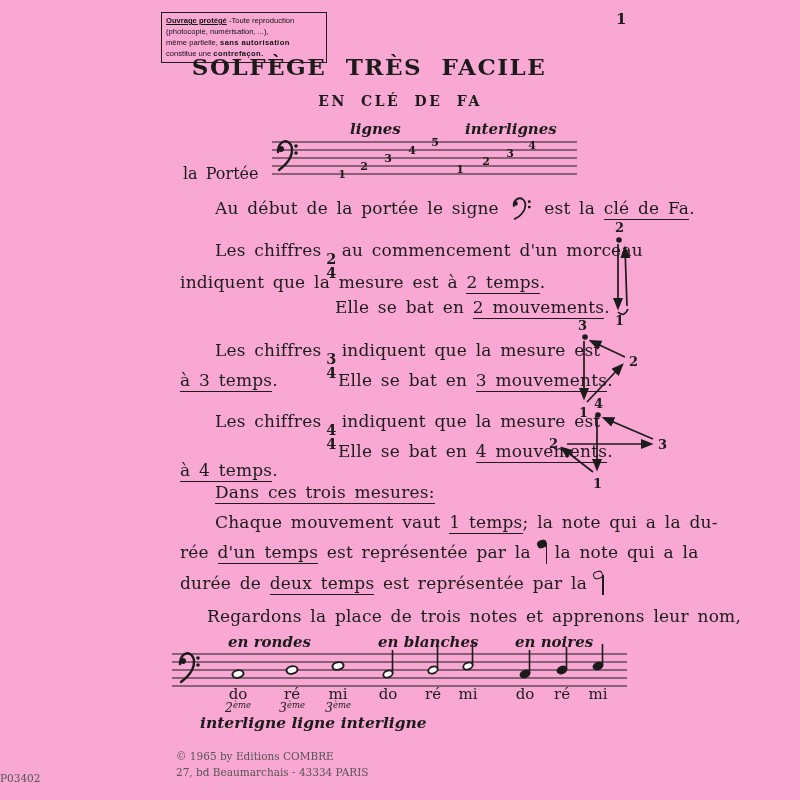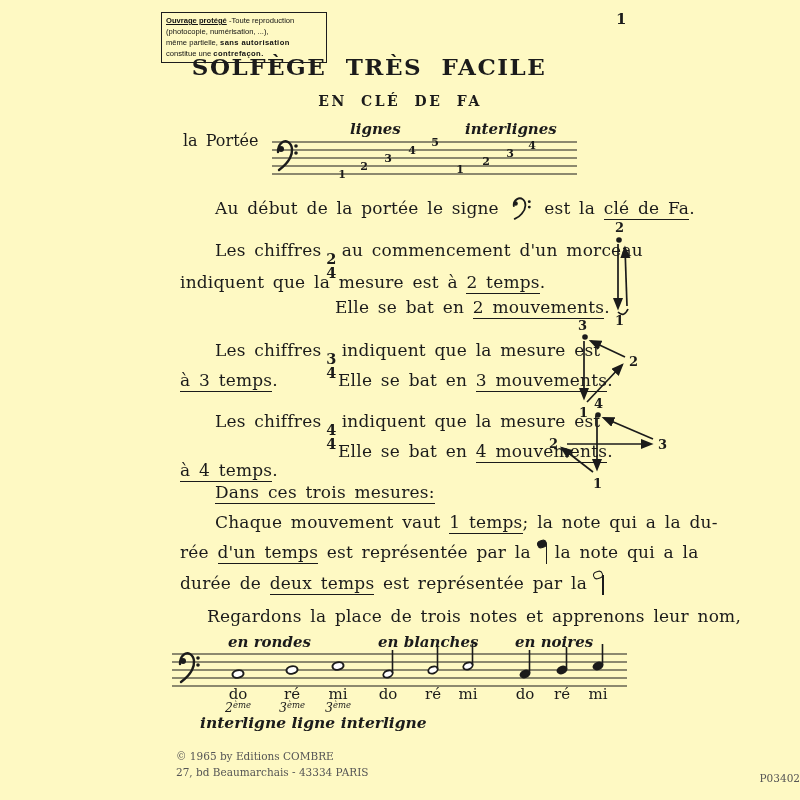--- a/index.html
+++ b/index.html
@@ -1,34 +1,34 @@
 <!DOCTYPE html>
 <html><head>
 <meta charset="utf-8">
 <style>
   html,body { margin:0; padding:0; background:#ffffff; }
-  .page { position:relative; width:800px; height:800px; background:#fef9c3;
+  .page { position:relative; width:800px; height:800px; background:#f9a8d4;
           font-family:"DejaVu Serif", serif; color:#1b1b1b; overflow:hidden; }
   .abs { position:absolute; }
 
   
   .prot { position:absolute; left:161px; top:12px; width:156px; border:1.3px solid #1d1d1d;
           padding:2px 4px 3px 4px; font-family:"Liberation Sans", sans-serif;
           font-size:7.6px; line-height:1.45; color:#111; }
   .prot .bu { font-weight:bold; text-decoration:underline; }
   .prot .b  { font-weight:bold; letter-spacing:0.4px; }
 
   .pagenum { position:absolute; left:616px; top:10px; font-size:15px; font-weight:bold; }
 
   .title    { position:absolute; left:0; top:53px; width:738px; text-align:center;
               font-size:23px; font-weight:bold; letter-spacing:1.5px; word-spacing:10px; }
   .subtitle { position:absolute; left:0; top:93px; width:800px; text-align:center;
               font-size:14px; font-weight:bold; letter-spacing:2.5px; word-spacing:7px; }
 
-  .caption { position:absolute; left:183px; top:131px; font-size:16px; word-spacing:3px; }
+  .caption { position:absolute; left:183px; top:164px; font-size:16px; word-spacing:3px; }
 
   
   .tl { position:absolute; font-size:17px; line-height:24px; white-space:nowrap;
         word-spacing:0.18em; letter-spacing:0.2px; }
   .u  { border-bottom:1.6px solid #1b1b1b; padding-bottom:1px; }
 
   .frac { display:inline-flex; flex-direction:column; align-items:center; line-height:1;
           font-size:14.5px; font-weight:bold; vertical-align:-8px; margin:0 5px; }
   .frac span { display:block; line-height:0.95; }
 
@@ -50,21 +50,21 @@
   .beat-num  { font-weight:bold; font-size:13px; }
   .note-name { font-size:15px; text-anchor:middle; }
   .ord       { font-size:12.5px; font-style:italic; text-anchor:middle; }
   .ord-sup   { font-size:8.5px; }
   .pos-label { font-style:italic; font-weight:bold; font-size:15.5px; }
 
   .footer-left  { position:absolute; left:176px; top:749px; font-size:10.5px;
                   line-height:1.5; color:#555; }
   .footer-right { position:absolute; left:480px; top:750px; width:162px; text-align:right;
                   font-size:10px; font-style:italic; line-height:1.5; color:#666; }
-  .plate { position:absolute; left:0; top:772px; width:800px; text-align:right;
+  .plate { position:absolute; left:0; top:772px; width:800px; text-align:left;
            font-size:10.5px; color:#555; }
 </style>
 </head>
 <body>
 
 <div class="page">
 
   <div class="prot">
     <div><span class="bu">Ouvrage protégé</span><span> -Toute reproduction</span></div>
     <div><span>(photocopie, numérisation, ...),</span></div>

